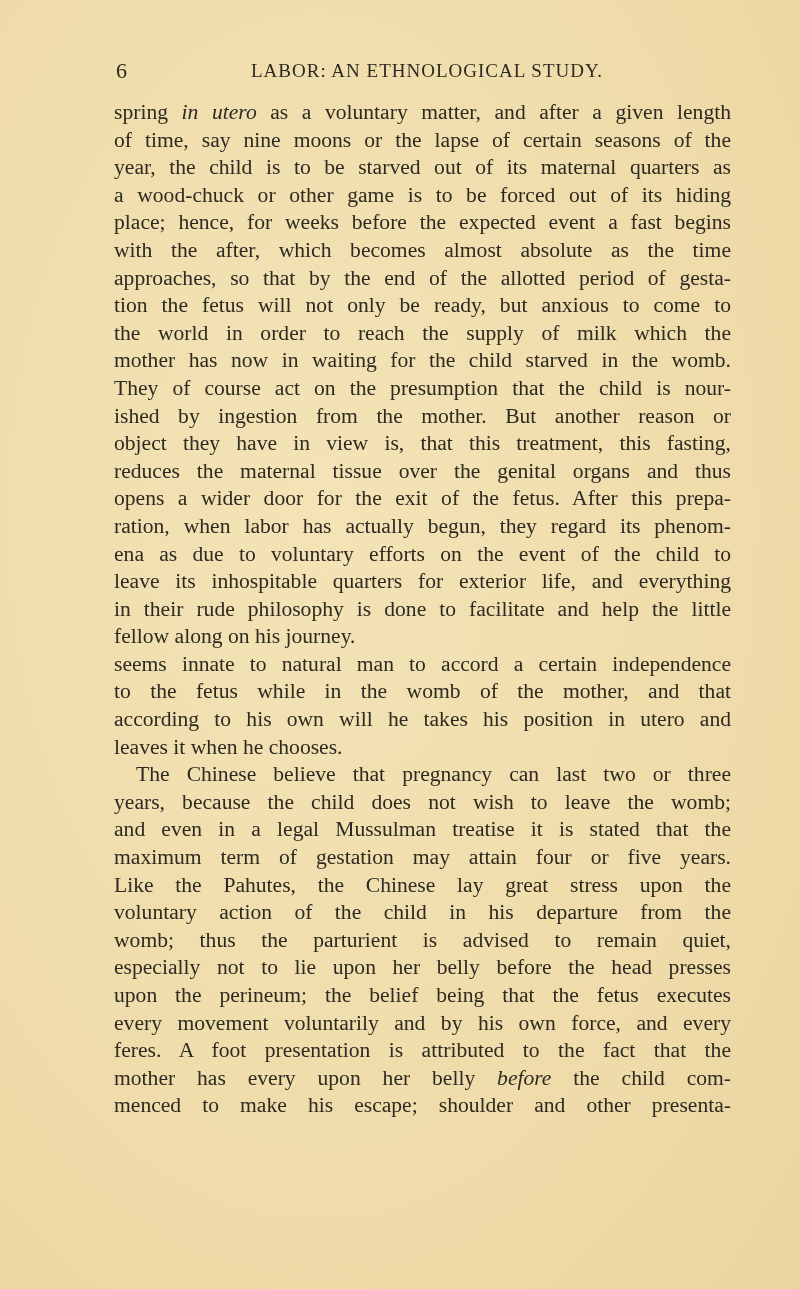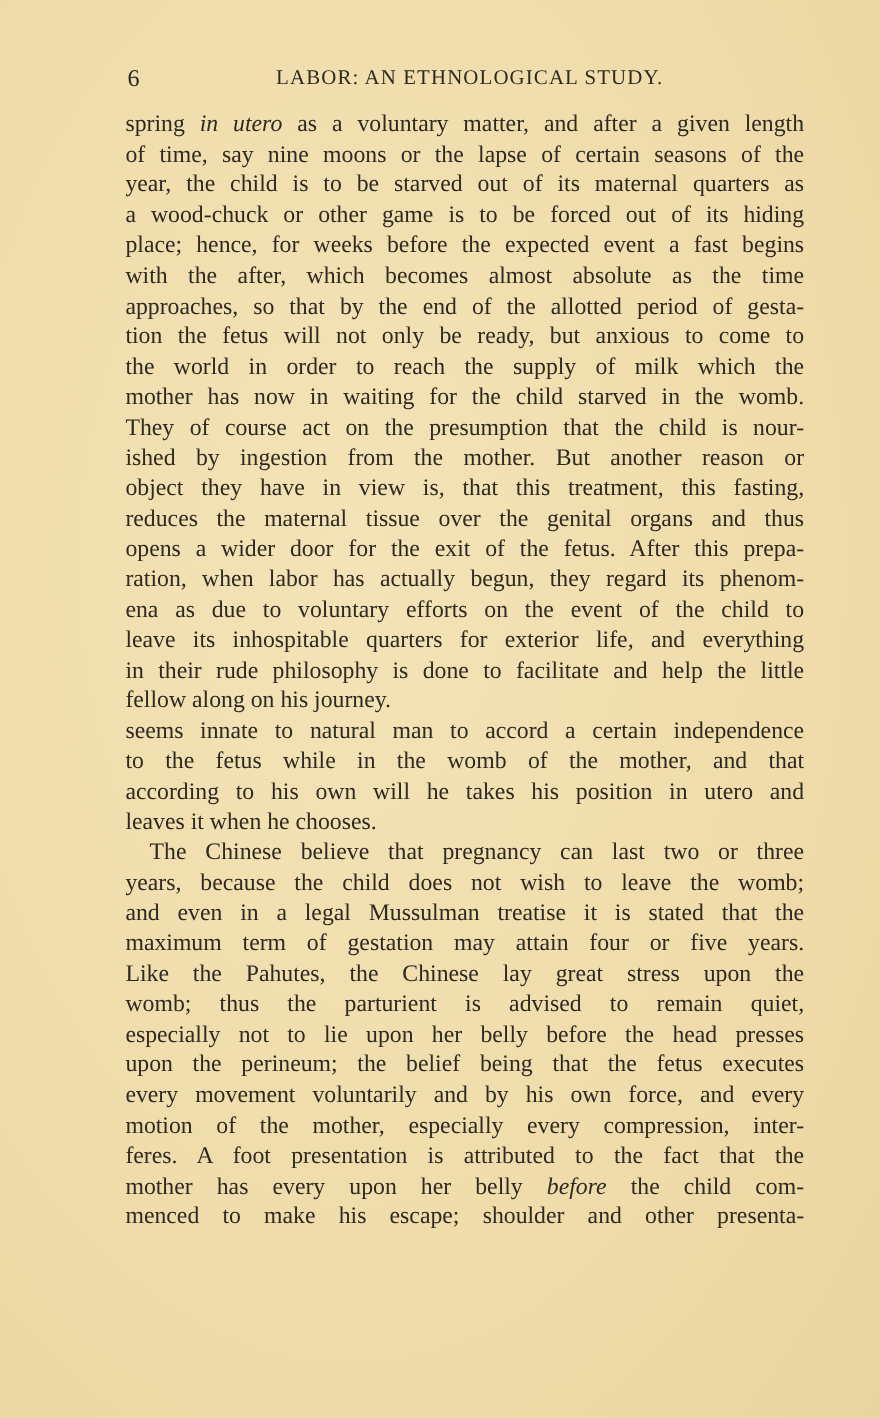--- a/index.html
+++ b/index.html
@@ -68,21 +68,21 @@
     <span class="line last">fellow along on his journey.</span>
     <span class="line">seems innate to natural man to accord a certain independence</span>
     <span class="line">to the fetus while in the womb of the mother, and that</span>
     <span class="line">according to his own will he takes his position in utero and</span>
     <span class="line last">leaves it when he chooses.</span>
     <span class="line indent">The Chinese believe that pregnancy can last two or three</span>
     <span class="line">years, because the child does not wish to leave the womb;</span>
     <span class="line">and even in a legal Mussulman treatise it is stated that the</span>
     <span class="line">maximum term of gestation may attain four or five years.</span>
     <span class="line">Like the Pahutes, the Chinese lay great stress upon the</span>
+    <span class="line">voluntary action of the child in his departure from the</span>
     <span class="line">womb; thus the parturient is advised to remain quiet,</span>
     <span class="line">especially not to lie upon her belly before the head presses</span>
     <span class="line">upon the perineum; the belief being that the fetus executes</span>
     <span class="line">every movement voluntarily and by his own force, and every</span>
-    <span class="line">motion of the mother, especially every compression, inter-</span>
     <span class="line">feres.  A foot presentation is attributed to the fact that the</span>
     <span class="line"><span>mother has every upon her belly </span><span class="it">before</span><span> the child com-</span></span>
     <span class="line">menced to make his escape; shoulder and other presenta-</span>
   </div>
 
 </body></html>

